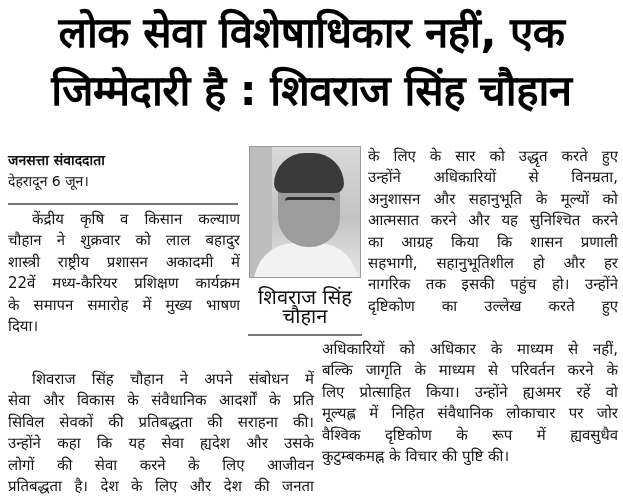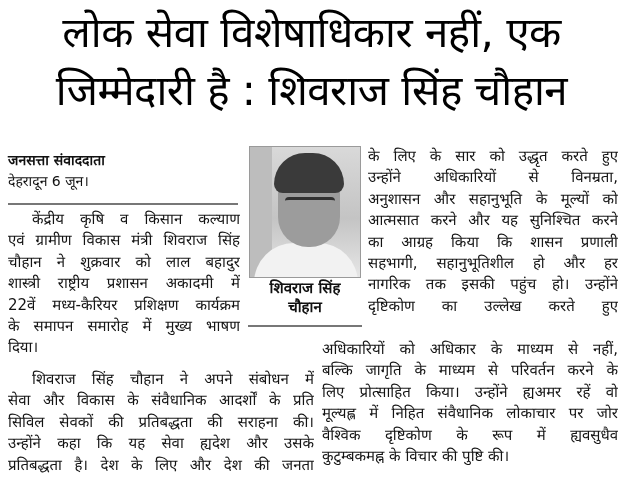--- a/index.html
+++ b/index.html
@@ -15,21 +15,21 @@
       font-family: "DejaVu Sans", sans-serif;
       color: #111111;
     }
     .headline {
       position: absolute;
       left: 0;
       top: 4px;
       width: 623px;
       text-align: center;
       font-family: "DejaVu Sans", sans-serif;
-      font-weight: normal;
+      font-weight: bold;
       font-size: 42px;
       line-height: 58px;
       color: #000000;
       letter-spacing: -0.5px;
     }
     .headline .line {
       display: block;
       white-space: nowrap;
     }
     .byline {
@@ -133,24 +133,24 @@
     }
     .photo .shirt {
       position: absolute;
       left: 4px; top: 96px;
       width: 104px; height: 40px;
       border-radius: 40px 40px 0 0;
       background: #f2f2f2;
     }
     .photo-caption {
       text-align: center;
-      font-weight: bold;
-      font-size: 15px;
+      font-weight: normal;
+      font-size: 20px;
       line-height: 19px;
-      margin-top: 1px;
+      margin-top: 10px;
       color: #111111;
     }
     .photo-rule {
       height: 2px;
       background: #777777;
       margin-top: 8px;
       width: 114px;
     }
     .col-right {
       position: absolute;
@@ -175,35 +175,35 @@
 
 <div class="byline">
   <span class="agency">जनसत्ता संवाददाता</span>
   <span class="dateline">देहरादून 6 जून।</span>
 </div>
 <div class="byline-rule"></div>
 
 <div class="col-left body-text">
   <p>
     <span class="line indent">केंद्रीय कृषि व किसान कल्याण</span>
-    <span class="line">एवं ग्रामीण विकास मंत्री शिवराज सिंह</span>
     <span class="line">चौहान ने शुक्रवार को लाल बहादुर</span>
     <span class="line">शास्त्री राष्ट्रीय प्रशासन अकादमी में</span>
     <span class="line">22वें मध्य-कैरियर प्रशिक्षण कार्यक्रम</span>
     <span class="line">के समापन समारोह में मुख्य भाषण</span>
     <span class="line last">दिया।</span>
   </p>
 </div>
 
 <div class="col-left-lower body-text">
   <p>
     <span class="line indent">शिवराज सिंह चौहान ने अपने संबोधन में</span>
     <span class="line">सेवा और विकास के संवैधानिक आदर्शों के प्रति</span>
     <span class="line">सिविल सेवकों की प्रतिबद्धता की सराहना की।</span>
     <span class="line">उन्होंने कहा कि यह सेवा ह्यदेश और उसके</span>
+    <span class="line">लोगों की सेवा करने के लिए आजीवन</span>
     <span class="line">प्रतिबद्धता है। देश के लिए और देश की जनता</span>
   </p>
 </div>
 
 <div class="photo-block">
   <div class="photo">
     <div class="bg-left"></div>
     <div class="shirt"></div>
     <div class="face"></div>
     <div class="hair"></div>

